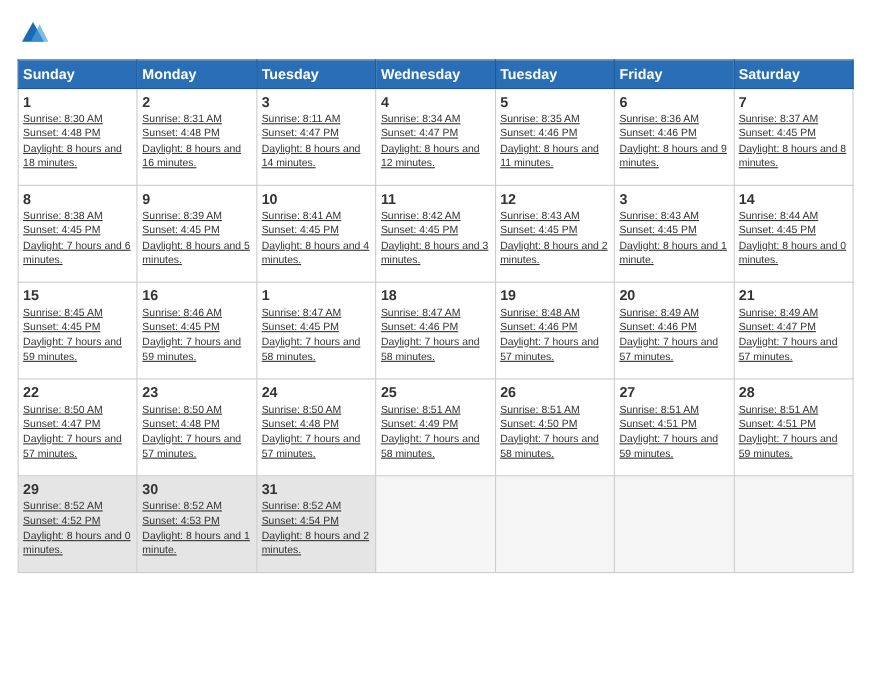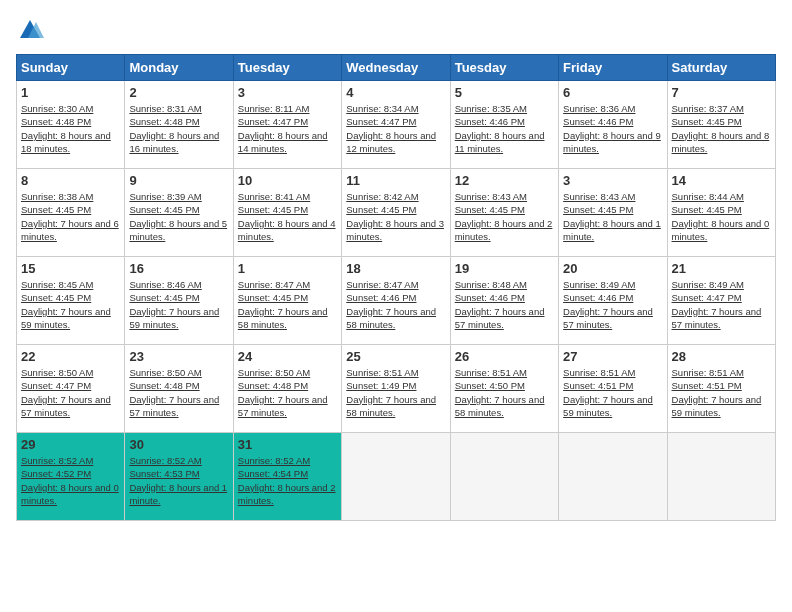--- a/index.html
+++ b/index.html
@@ -77,21 +77,21 @@
     .calendar td {
       vertical-align: top;
       padding: 4px 4px;
       font-size: 9.5px;
       color: #333;
       border: 1px solid #ccc;
       height: 88px;
       background: #fff;
     }
     .calendar tr:last-child td {
-      background: #14b8a6;
+      background: #e5e5e5;
     }
     .day-num {
       font-size: 13px;
       font-weight: bold;
       color: #333;
       display: block;
       margin-bottom: 2px;
     }
     .day-info {
       font-size: 9.5px;
@@ -333,21 +333,21 @@
         <div class="day-info">
           <span>Sunrise: 8:50 AM</span><br>
           <span>Sunset: 4:48 PM</span><br>
           <span>Daylight: 7 hours and 57 minutes.</span>
         </div>
       </td>
           <td>
         <span class="day-num">25</span>
         <div class="day-info">
           <span>Sunrise: 8:51 AM</span><br>
-          <span>Sunset: 1:49 PM</span><br>
+          <span>Sunset: 4:49 PM</span><br>
           <span>Daylight: 7 hours and 58 minutes.</span>
         </div>
       </td>
           <td>
         <span class="day-num">26</span>
         <div class="day-info">
           <span>Sunrise: 8:51 AM</span><br>
           <span>Sunset: 4:50 PM</span><br>
           <span>Daylight: 7 hours and 58 minutes.</span>
         </div>

